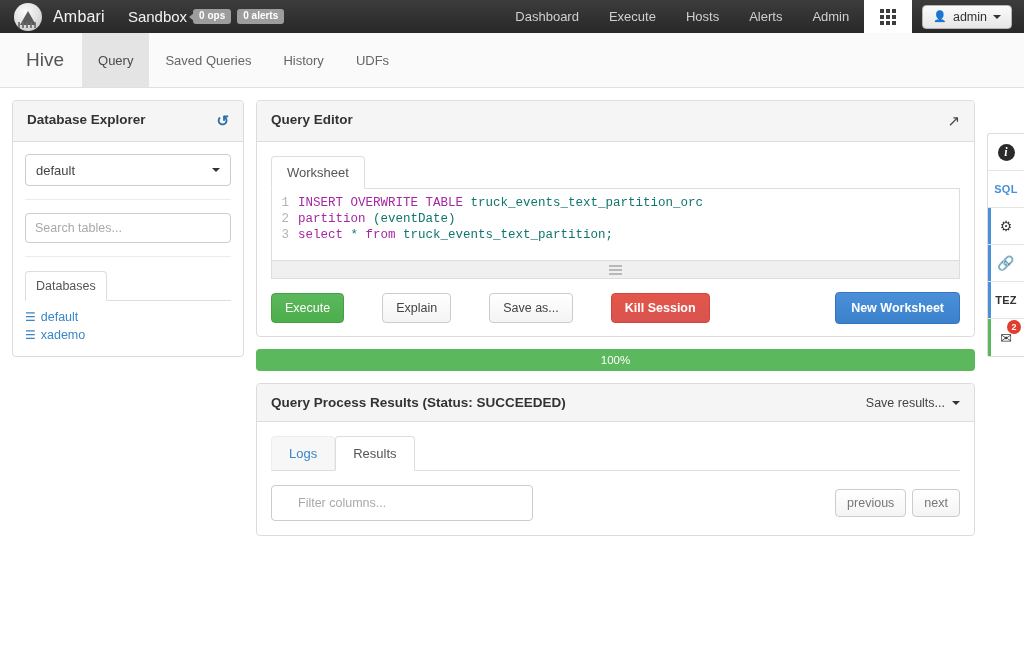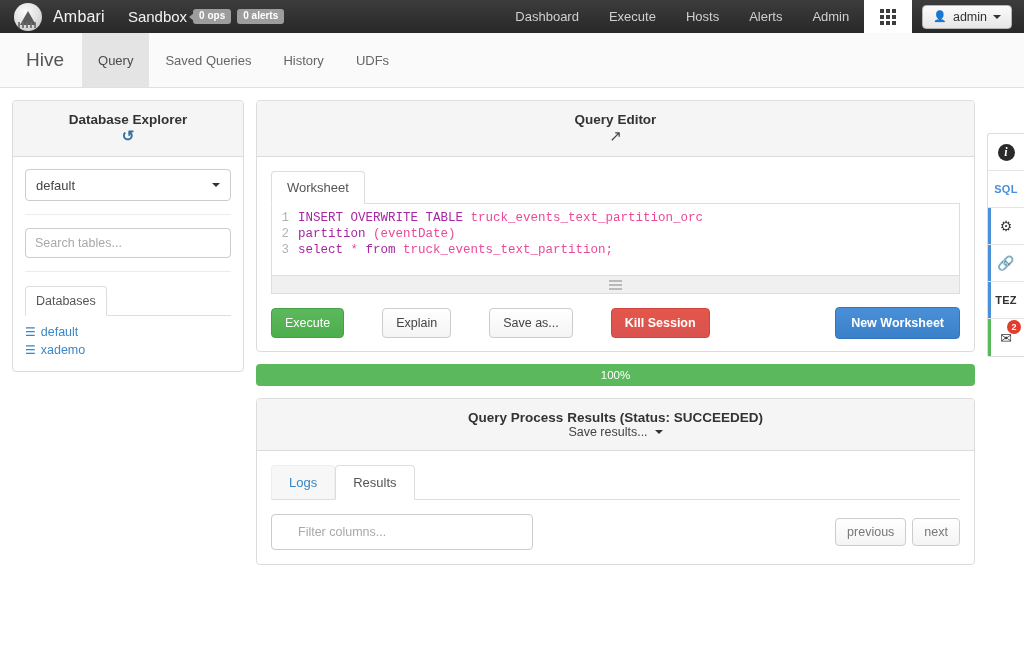--- a/index.html
+++ b/index.html
@@ -111,22 +111,22 @@
     height: calc(646px - 33px - 55px);
     background: #fff;
   }
   .panel {
     background: #fff; border: 1px solid #dcdcdc; border-radius: 4px;
   }
   .panel-head {
     background: #f5f5f5; border-bottom: 1px solid #dcdcdc;
     border-radius: 4px 4px 0 0;
     padding: 11px 14px;
-    display: flex; align-items: center; justify-content: space-between;
-    font-size: 13.5px; font-weight: bold; color: #333; flex-direction: column;
+    display: flex; justify-content: space-between;
+    font-size: 13.5px; font-weight: bold; color: #333;
   }
 
   
   .explorer { width: 232px; flex: 0 0 232px; align-self: flex-start; }
   .refresh-icon { color: #2f6fa8; font-size: 15px; cursor: pointer; }
   .explorer-body { padding: 12px; }
   .db-select {
     width: 100%; height: 32px; border: 1px solid #ccc; border-radius: 4px;
     background: #fff; display: flex; align-items: center;
     justify-content: space-between; padding: 0 10px;
@@ -167,21 +167,21 @@
     border: 1px solid #ddd; border-top: none;
     background: #fff; padding: 6px 0 0 0; height: 72px; overflow: hidden;
     position: relative;
   }
   .code-line { display: flex; font-family: "Liberation Mono", monospace; font-size: 12.5px; line-height: 16px; }
   .ln {
     width: 26px; text-align: right; padding-right: 9px;
     color: #b4b4b4; user-select: none; flex: 0 0 26px;
   }
   .kw { color: #a626a4; }
-  .plain { color: #ec4899; }
+  .plain { color: #0f766e; }
   .resize-strip {
     background: #f0f0f0; border: 1px solid #ddd; border-top: none;
     height: 18px; display: flex; align-items: center; justify-content: center;
   }
   .resize-grip { display: flex; flex-direction: column; gap: 2px; }
   .resize-grip i { width: 13px; height: 2px; background: #b9b9b9; display: block; }
 
   .btn-row { display: flex; align-items: center; margin-top: 13px; gap: 30px; }
   .btn {
     font-size: 12.5px; border-radius: 4px; padding: 7px 13px;

